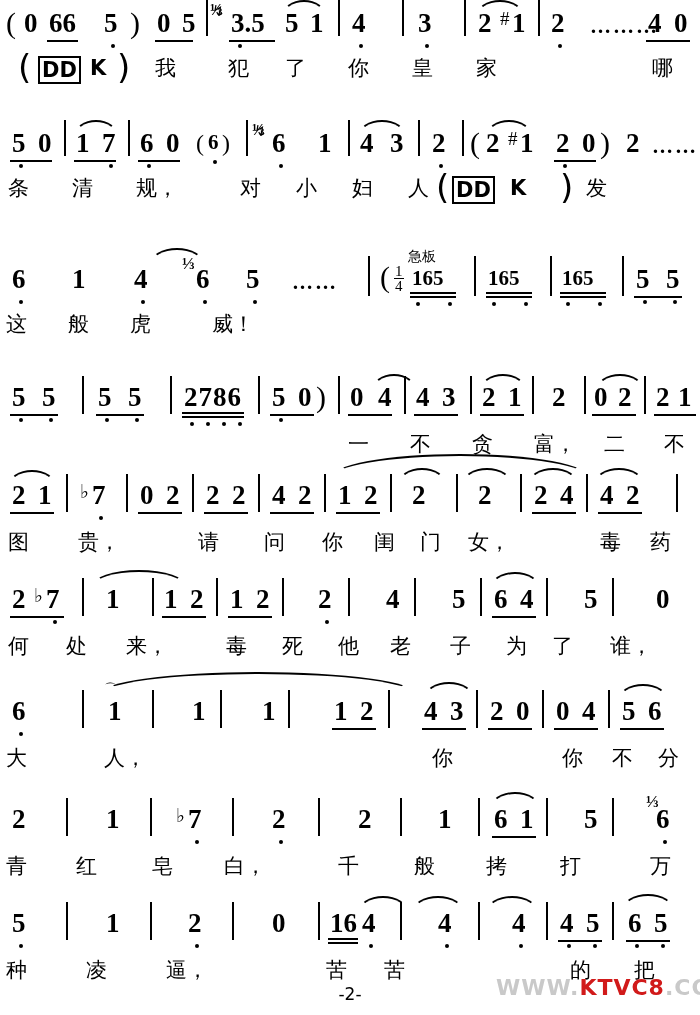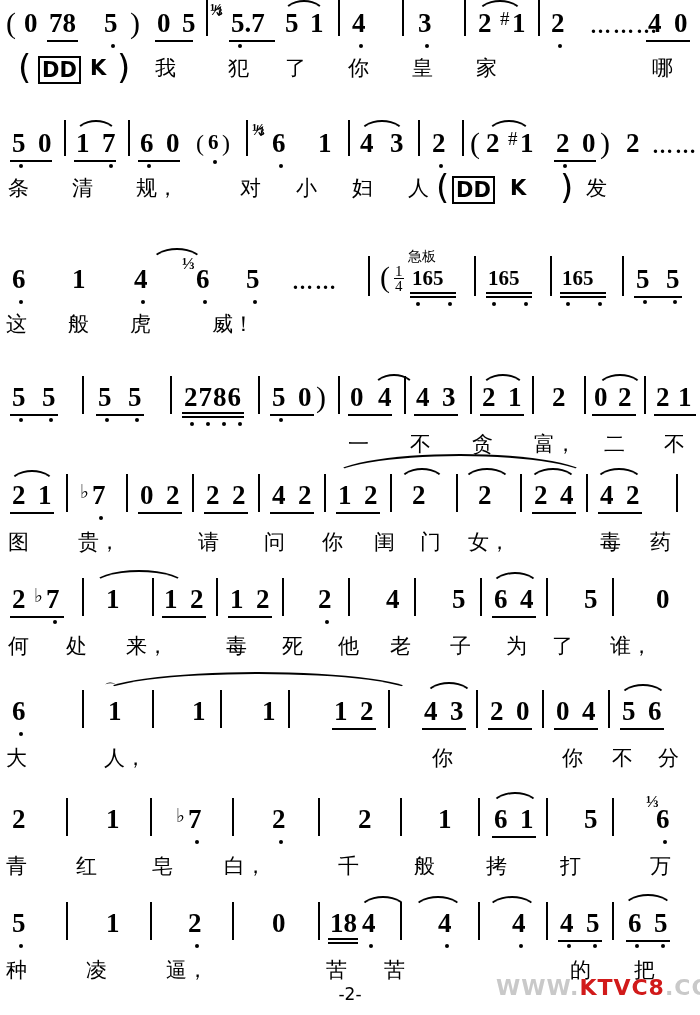--- a/index.html
+++ b/index.html
@@ -101,34 +101,34 @@
 </style>
 </head>
 <body>
 
 <div class="sheet">
 
 <div class="system" style="position:absolute;left:0;top:0;width:700px;">
   <div class="numrow">
     <span class="g paren" style="left:6px;top:8px;">(</span>
     <span class="g num" style="left:24px;top:8px;">0</span>
-    <span class="g num" style="left:49px;top:8px;">78</span>
+    <span class="g num" style="left:49px;top:8px;">66</span>
     <span class="ul" style="left:47px;top:40px;width:31px;"></span>
     <span class="g num" style="left:104px;top:8px;">5</span>
     <span class="dotu" style="left:111px;top:44px;"></span>
     <span class="g paren" style="left:130px;top:8px;">)</span>
     <span class="g num" style="left:157px;top:8px;">0</span>
     <span class="g num" style="left:182px;top:8px;">5</span>
     <span class="ul" style="left:155px;top:40px;width:38px;"></span>
 
     <span class="bar tall" style="left:206px;"></span>
 
     <span class="squig" style="left:212px;top:2px;">↯</span>
     <span class="g num tiny" style="left:210px;top:0px;">⅓</span>
-    <span class="g num" style="left:231px;top:8px;">5.7</span>
+    <span class="g num" style="left:231px;top:8px;">3.5</span>
     <span class="ul" style="left:229px;top:40px;width:46px;"></span>
     <span class="dotu" style="left:238px;top:44px;"></span>
 
     <span class="slur" style="left:282px;top:0px;width:40px;"></span>
     <span class="g num" style="left:285px;top:8px;">5</span>
     <span class="g num" style="left:310px;top:8px;">1</span>
 
     <span class="bar tall" style="left:338px;"></span>
     <span class="g num" style="left:352px;top:8px;">4</span>
     <span class="dotu" style="left:359px;top:44px;"></span>
@@ -626,21 +626,21 @@
     <span class="g num" style="left:106px;top:10px;">1</span>
 
     <span class="bar" style="left:150px;top:4px;height:38px;"></span>
     <span class="g num" style="left:188px;top:10px;">2</span>
     <span class="dotu" style="left:195px;top:46px;"></span>
 
     <span class="bar" style="left:232px;top:4px;height:38px;"></span>
     <span class="g num" style="left:272px;top:10px;">0</span>
 
     <span class="bar" style="left:318px;top:4px;height:38px;"></span>
-    <span class="g num" style="left:330px;top:10px;">18</span>
+    <span class="g num" style="left:330px;top:10px;">16</span>
     <span class="ul" style="left:328px;top:40px;width:30px;"></span>
     <span class="ul" style="left:328px;top:44px;width:30px;"></span>
     <span class="slur" style="left:358px;top:-2px;width:46px;"></span>
     <span class="g num" style="left:362px;top:10px;">4</span>
     <span class="dotu" style="left:369px;top:46px;"></span>
 
     <span class="bar" style="left:400px;top:4px;height:38px;"></span>
     <span class="slur" style="left:412px;top:-2px;width:48px;"></span>
     <span class="g num" style="left:438px;top:10px;">4</span>
     <span class="dotu" style="left:445px;top:46px;"></span>

